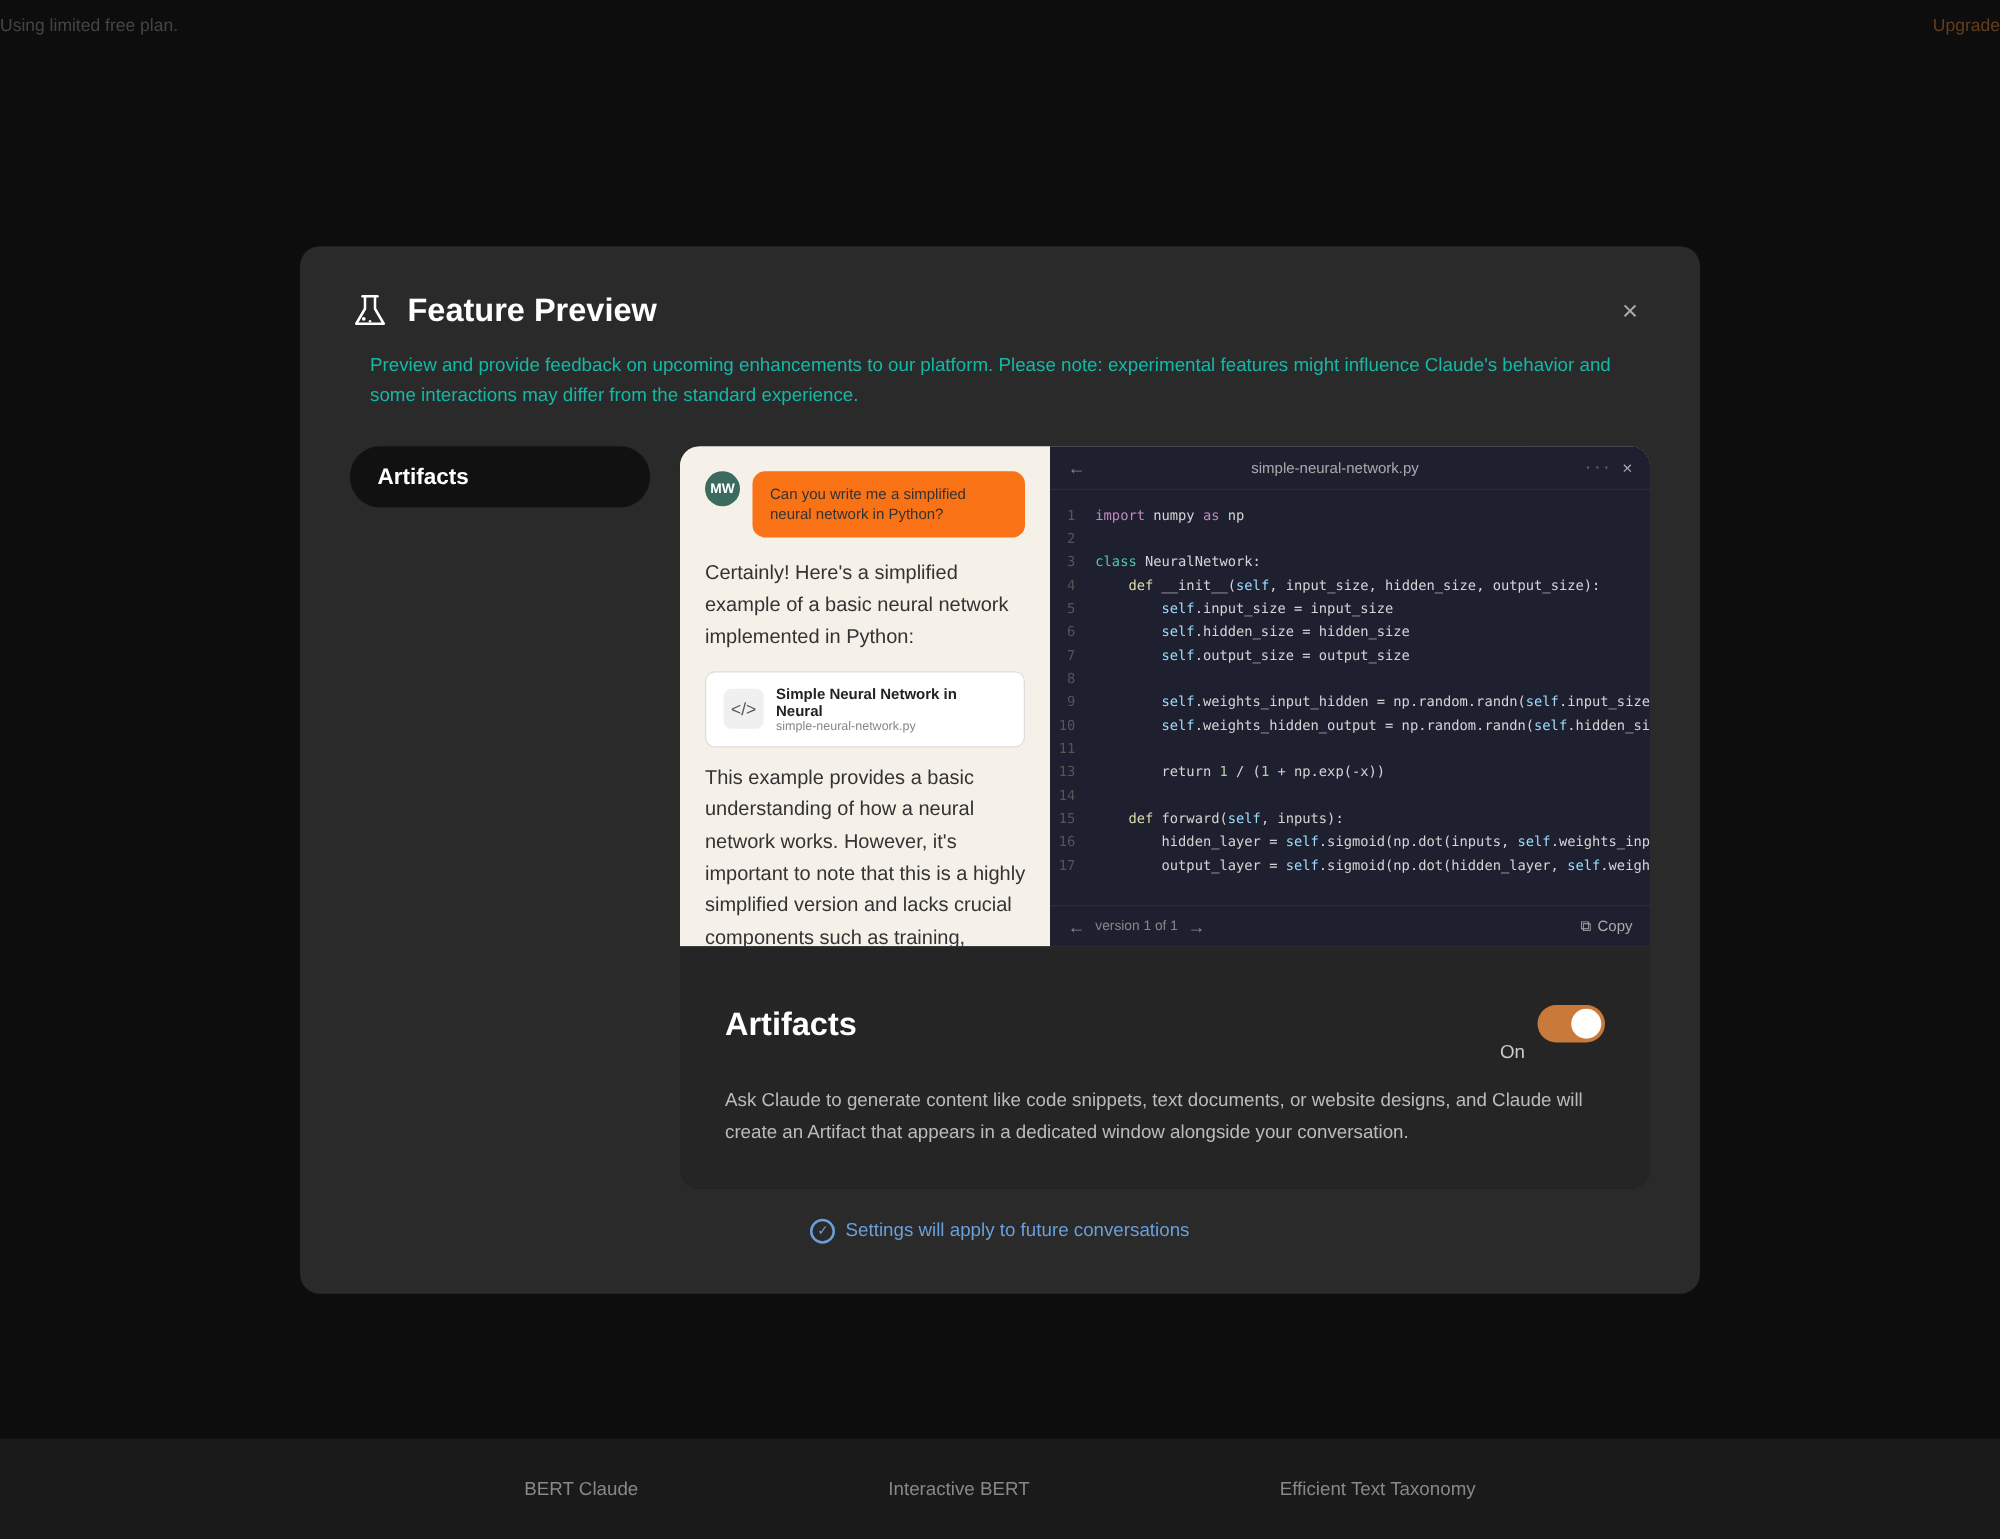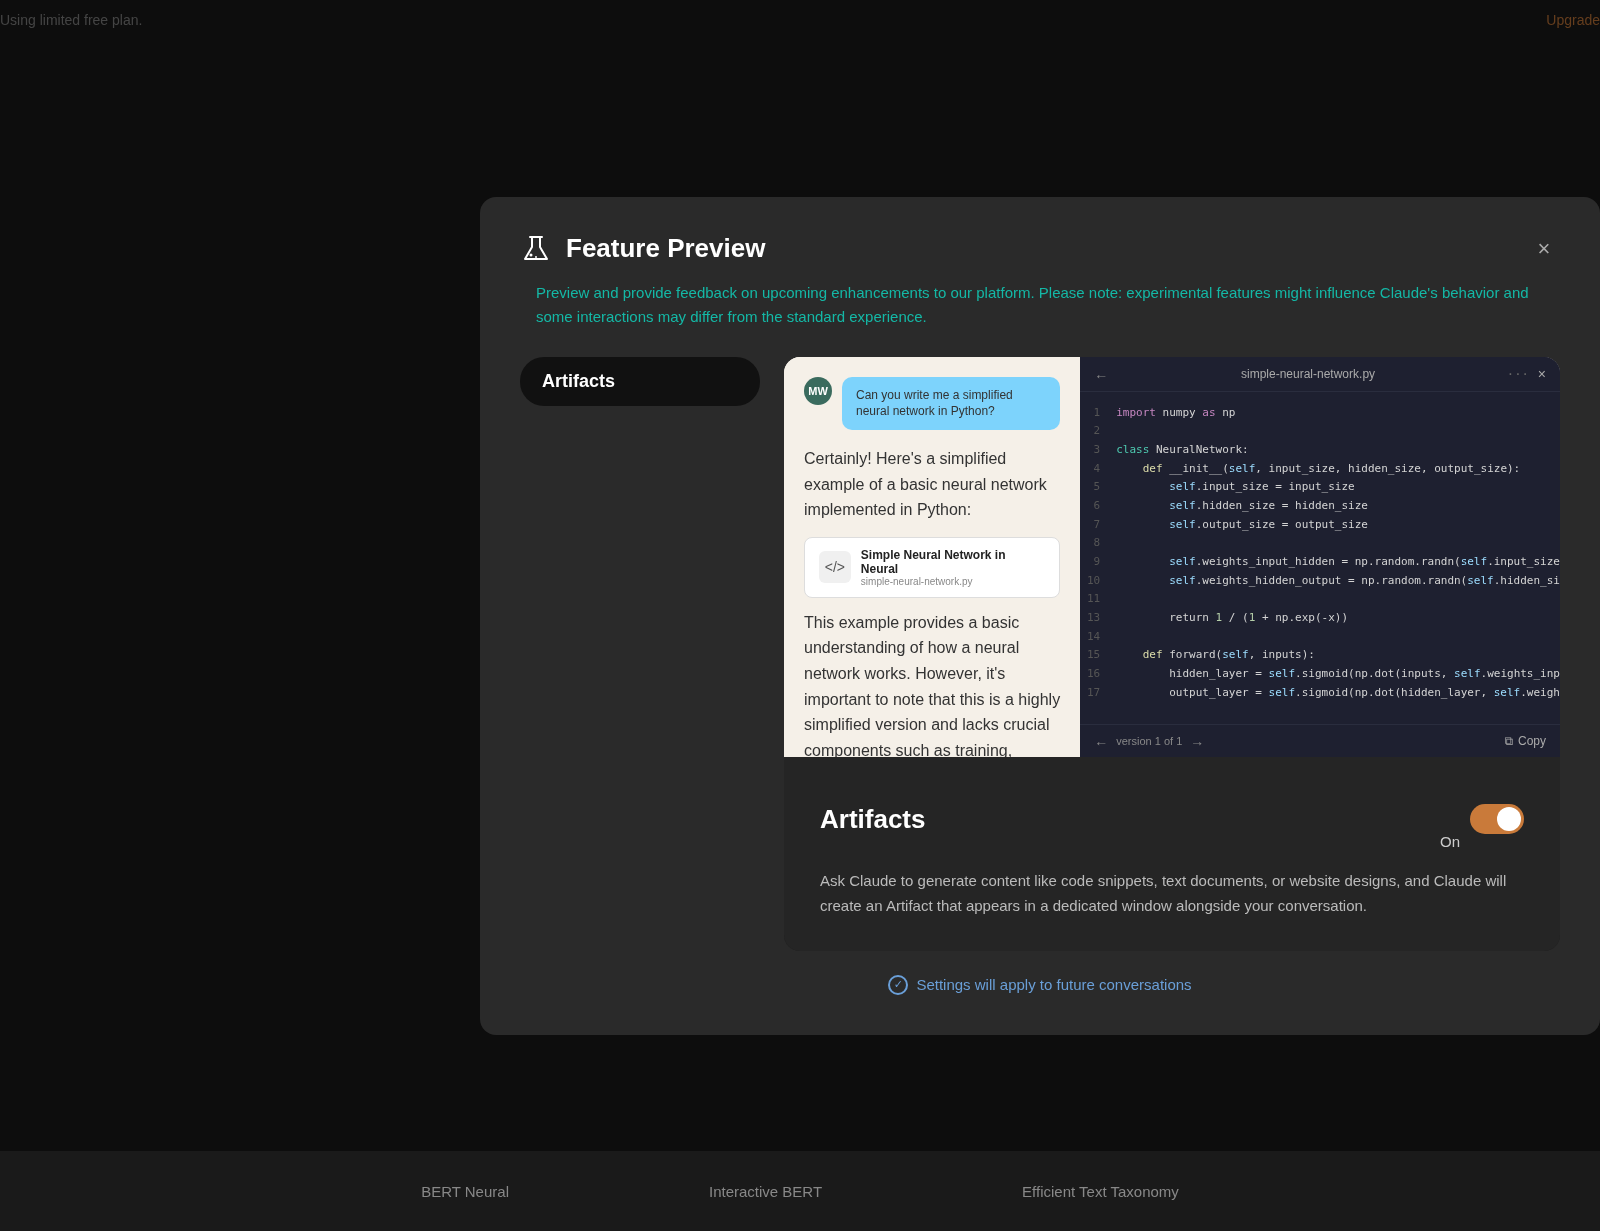--- a/index.html
+++ b/index.html
@@ -54,21 +54,21 @@
       font-size: 15px;
     }
 
     
     .modal-overlay {
       position: absolute;
       inset: 0;
       background: rgba(0,0,0,0.5);
       display: flex;
       align-items: center;
-      justify-content: flex-end;
+      justify-content: center;
     }
 
     
     .modal {
       background: #2a2a2a;
       border-radius: 16px;
       width: 1120px;
       max-height: 900px;
       overflow: hidden;
       padding: 36px 40px 40px;
@@ -182,21 +182,21 @@
       display: flex;
       align-items: center;
       justify-content: center;
       color: white;
       font-size: 11px;
       font-weight: 700;
       flex-shrink: 0;
     }
 
     .user-bubble {
-      background: #7dd3fc;
+      background: #f97316;
       border-radius: 10px;
       padding: 10px 14px;
       font-size: 12px;
       color: #333;
       line-height: 1.4;
     }
 
     .chat-message-assistant {
       font-size: 16px;
       color: #333;
@@ -595,16 +595,16 @@
 
     <div class="modal-footer">
       <div class="settings-icon-circle">✓</div>
       <span>Settings will apply to future conversations</span>
     </div>
 
   </div>
 </div>
 
 <div class="bottom-bar">
-  <span class="bottom-bar-item">BERT Neural</span>
+  <span class="bottom-bar-item">BERT Claude</span>
   <span class="bottom-bar-item">Interactive BERT</span>
   <span class="bottom-bar-item">Efficient Text Taxonomy</span>
 </div>
 
 </body></html>

